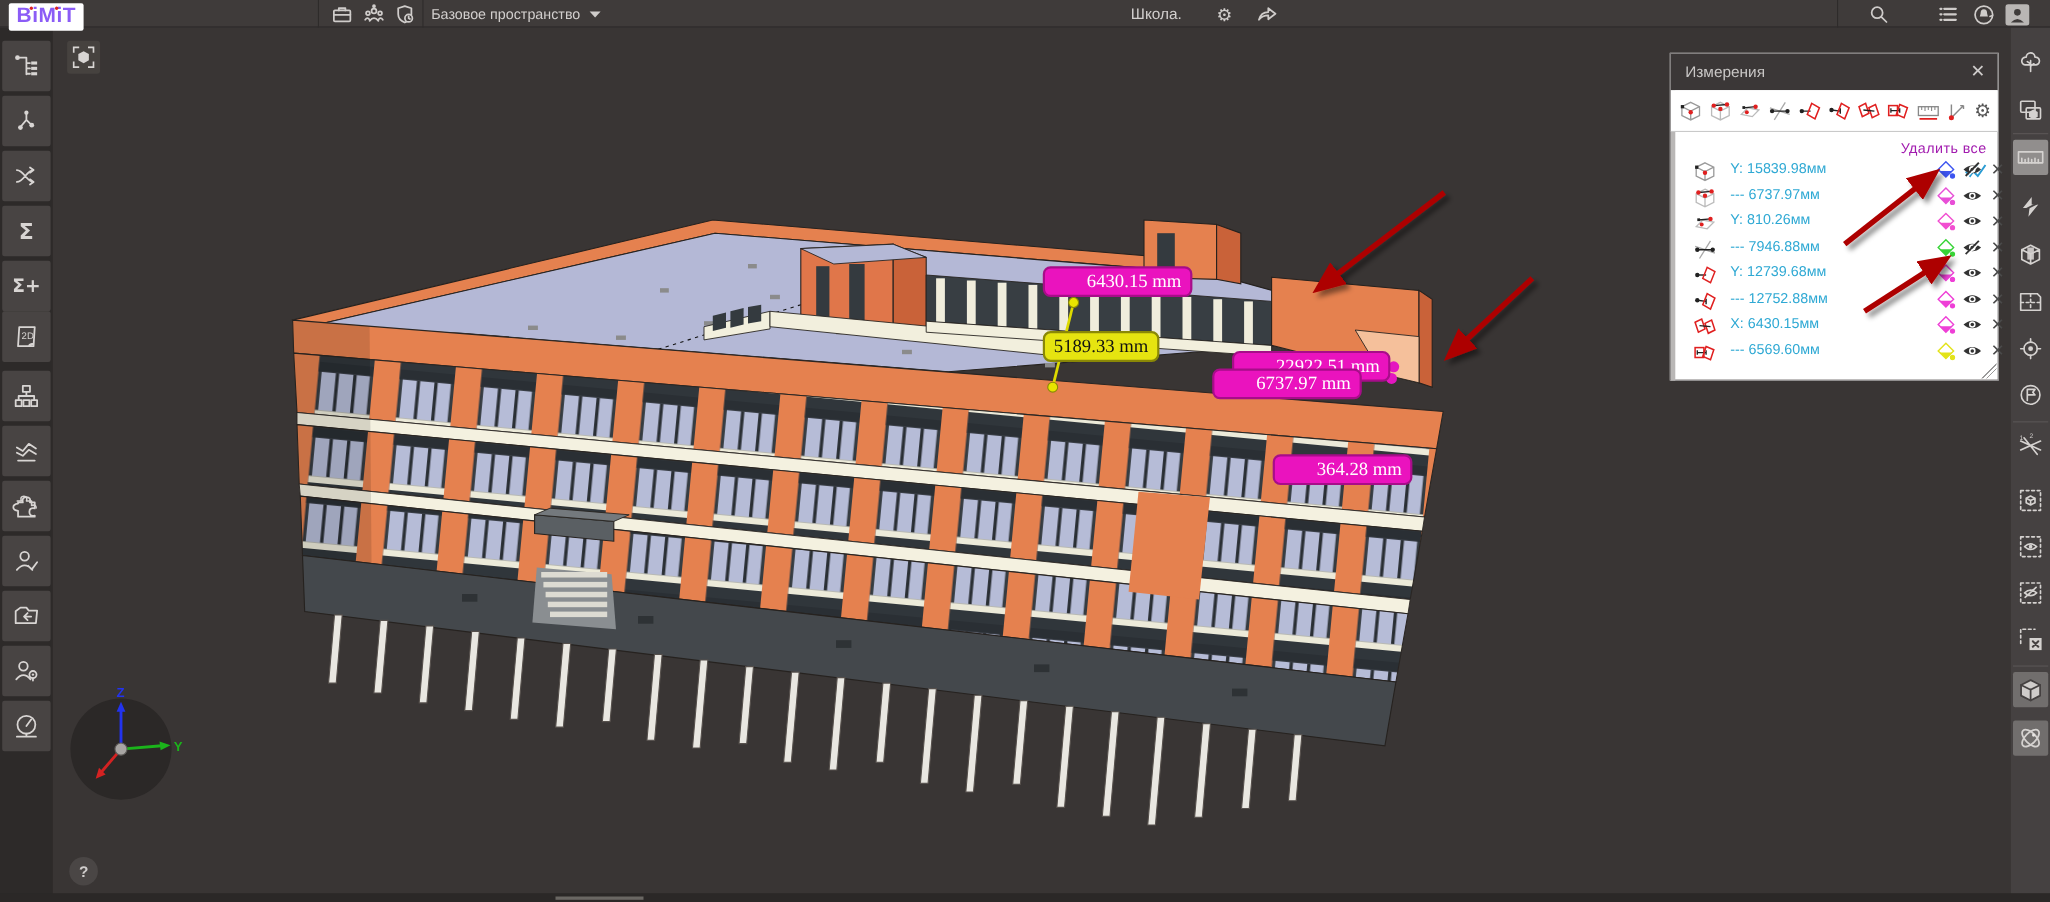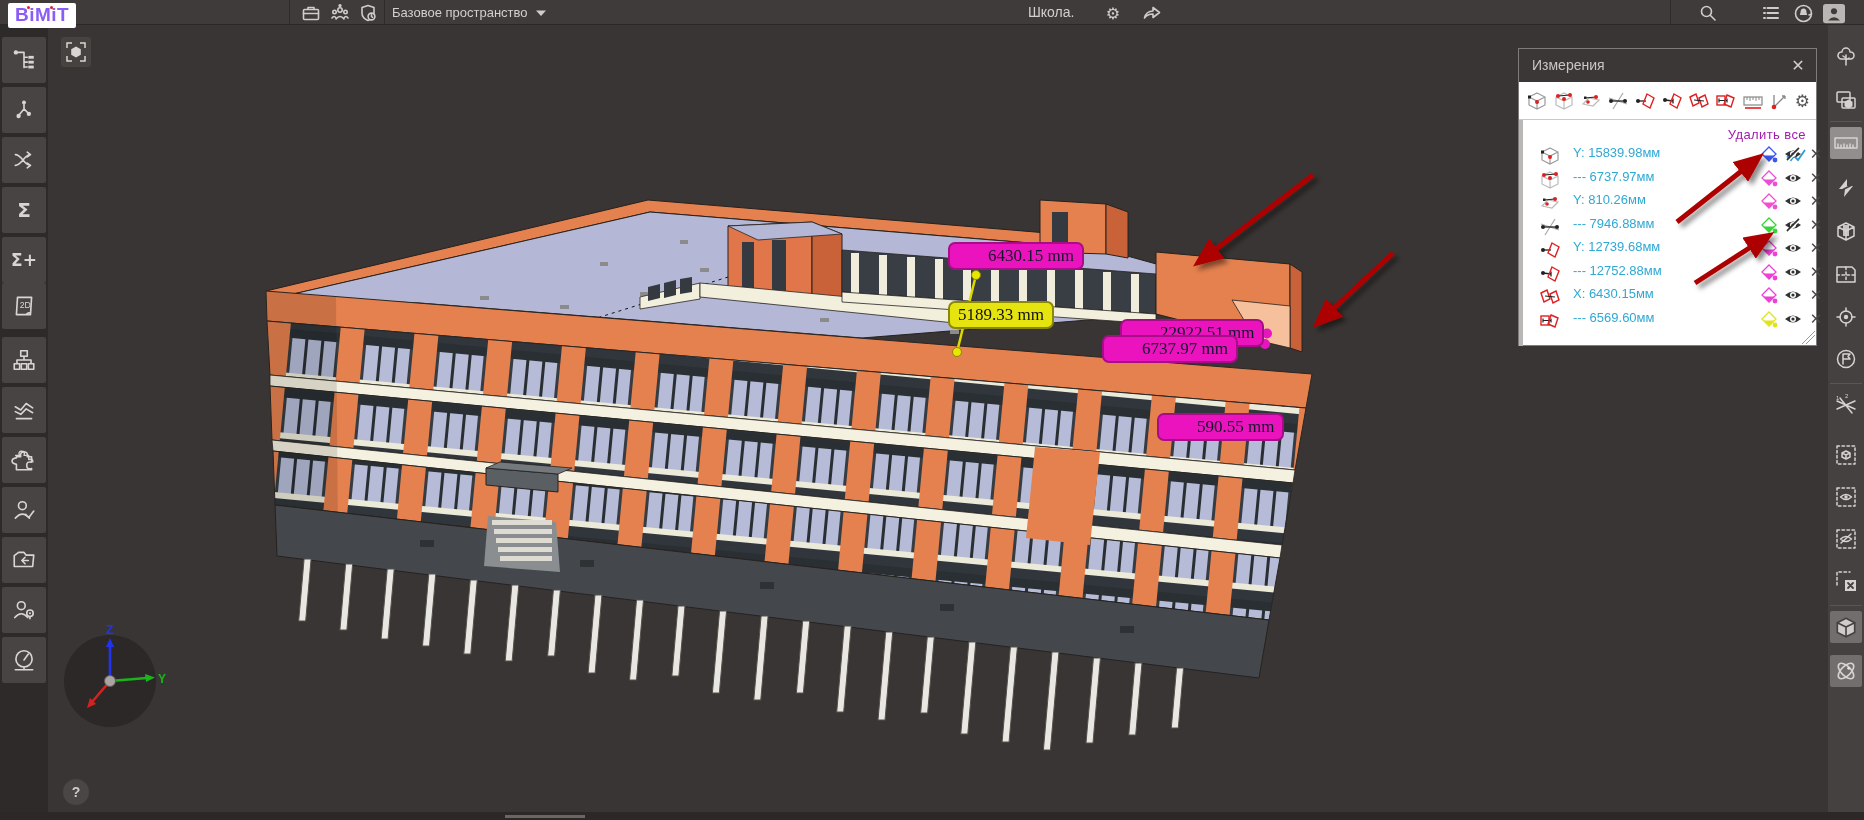--- a/index.html
+++ b/index.html
@@ -35,21 +35,21 @@
   .rbtn.active { background:#918e8d; }
   .rbtn.pressed { background:#716e6d; }
   .rsep { position:absolute; left:2px; width:32px; height:1px; background:#5a5656; }
 
   
   #viewport { position:absolute; left:48px; top:25px; width:1780px; height:795px; background:#393534; z-index:1; }
   #focusbtn { position:absolute; left:13px; top:12px; width:30px; height:30px; background:#46423f;
               border-radius:3px; display:flex; align-items:center; justify-content:center; cursor:pointer; }
   .m-label { position:absolute; font-family:"Liberation Serif", serif; font-size:17px; line-height:1;
              padding:3px 8px 4px 8px; border-radius:7px; border:2px solid; white-space:nowrap; z-index:10; }
-  .m-label.magenta { background:#ea13be; border-color:#a70d89; color:#0f172a;padding-left:38px; }
+  .m-label.magenta { background:#ea13be; border-color:#a70d89; color:#ffffff;padding-left:38px; }
   .m-label.yellow  { background:#e6e410; border-color:#8a8806; color:#111; }
 
   
   #panel { position:absolute; left:1518px; top:48px; width:299px; height:298px; background:#fff;
            border:1px solid #7e7b7b; z-index:50; font-size:13px; }
   #panel-head { position:absolute; left:0; top:0; width:100%; height:33px; background:#3b3737;
                 color:#c9c7c6; font-size:14px; line-height:33px; padding-left:13px; }
   #panel-close { position:absolute; right:8px; top:7px; width:20px; height:20px; color:#cfcccb;
                  font-size:16px; line-height:20px; text-align:center; cursor:pointer; }
   #panel-tools { position:absolute; left:0; top:33px; width:100%; height:38px; background:#fff;
@@ -471,21 +471,21 @@
     <svg width="22" height="22" viewBox="0 0 22 22" stroke="#d8d5d3" fill="none" stroke-width="1.5">
       <path d="M2 7 V2 H7 M15 2 H20 V7 M20 15 V20 H15 M7 20 H2 V15"></path>
       <polygon points="11,5.5 15.8,8.2 15.8,13.8 11,16.5 6.2,13.8 6.2,8.2" fill="#d8d5d3" stroke="none"></polygon>
     </svg>
   </div>
 
   <div class="m-label magenta" style="left:900px;top:217px">6430.15 mm</div>
   <div class="m-label yellow" style="left:900px;top:276px">5189.33 mm</div>
   <div class="m-label magenta" style="left:1072px;top:294px">22922.51 mm</div>
   <div class="m-label magenta" style="left:1054px;top:310px">6737.97 mm</div>
-  <div class="m-label magenta" style="left:1109px;top:388px">590.55 mm</div>
+  <div class="m-label magenta" style="left:1109px;top:388px">364.28 mm</div>
 
   <div style="position:absolute;left:15px;top:754px;width:26px;height:26px;border-radius:50%;background:#4a4645;color:#cfcccb;font-size:14px;font-weight:bold;text-align:center;line-height:26px;cursor:pointer">?</div>
 </div>
 
 <div id="bottomstrip">
   <div style="position:absolute;left:505px;top:3px;width:80px;height:3px;background:#6a6763"></div>
 </div>
 
 <div id="rightcol">
   <div class="rbtn" style="top:16px">

